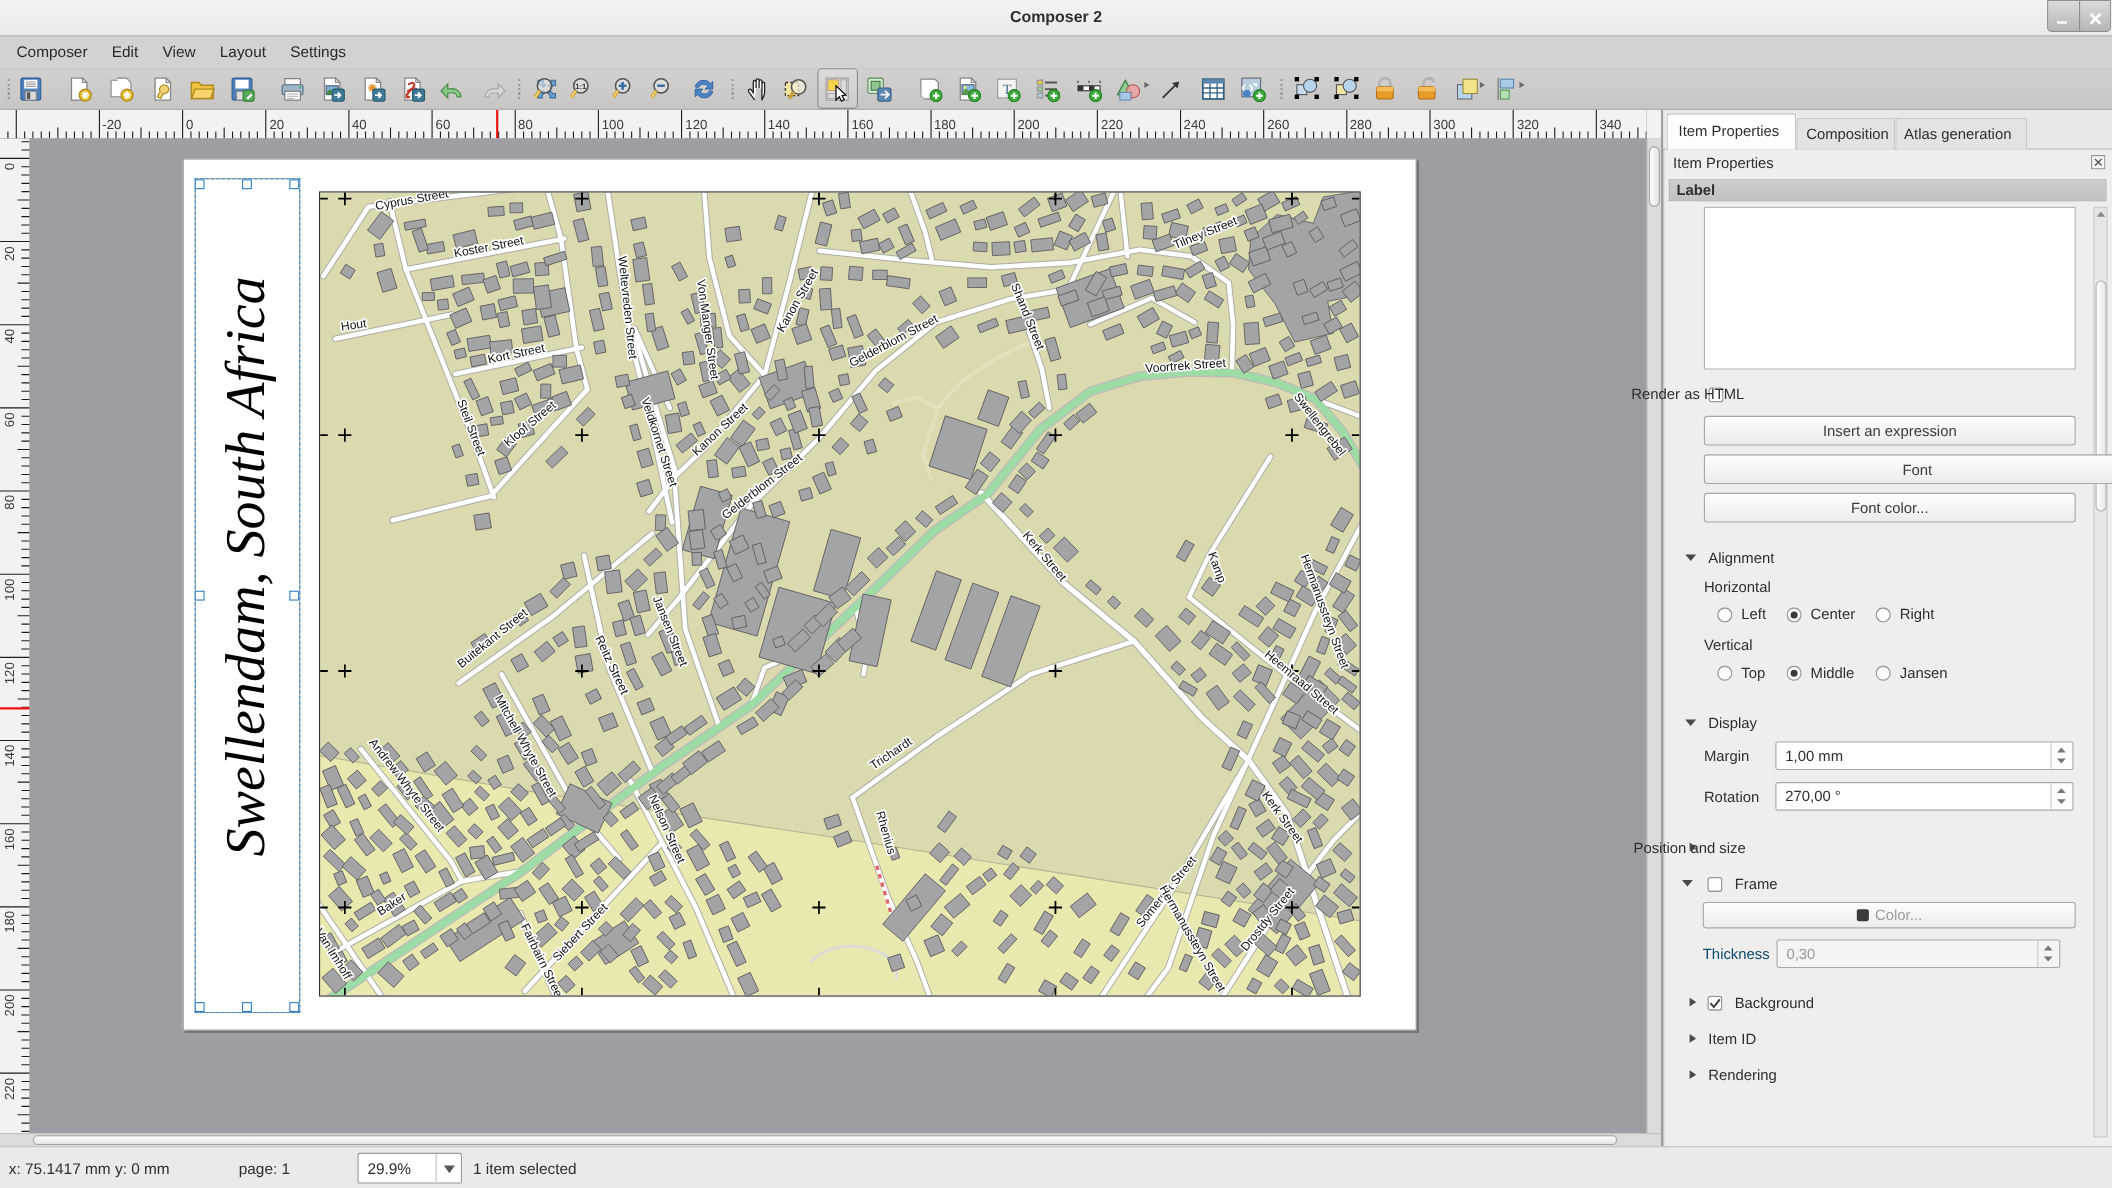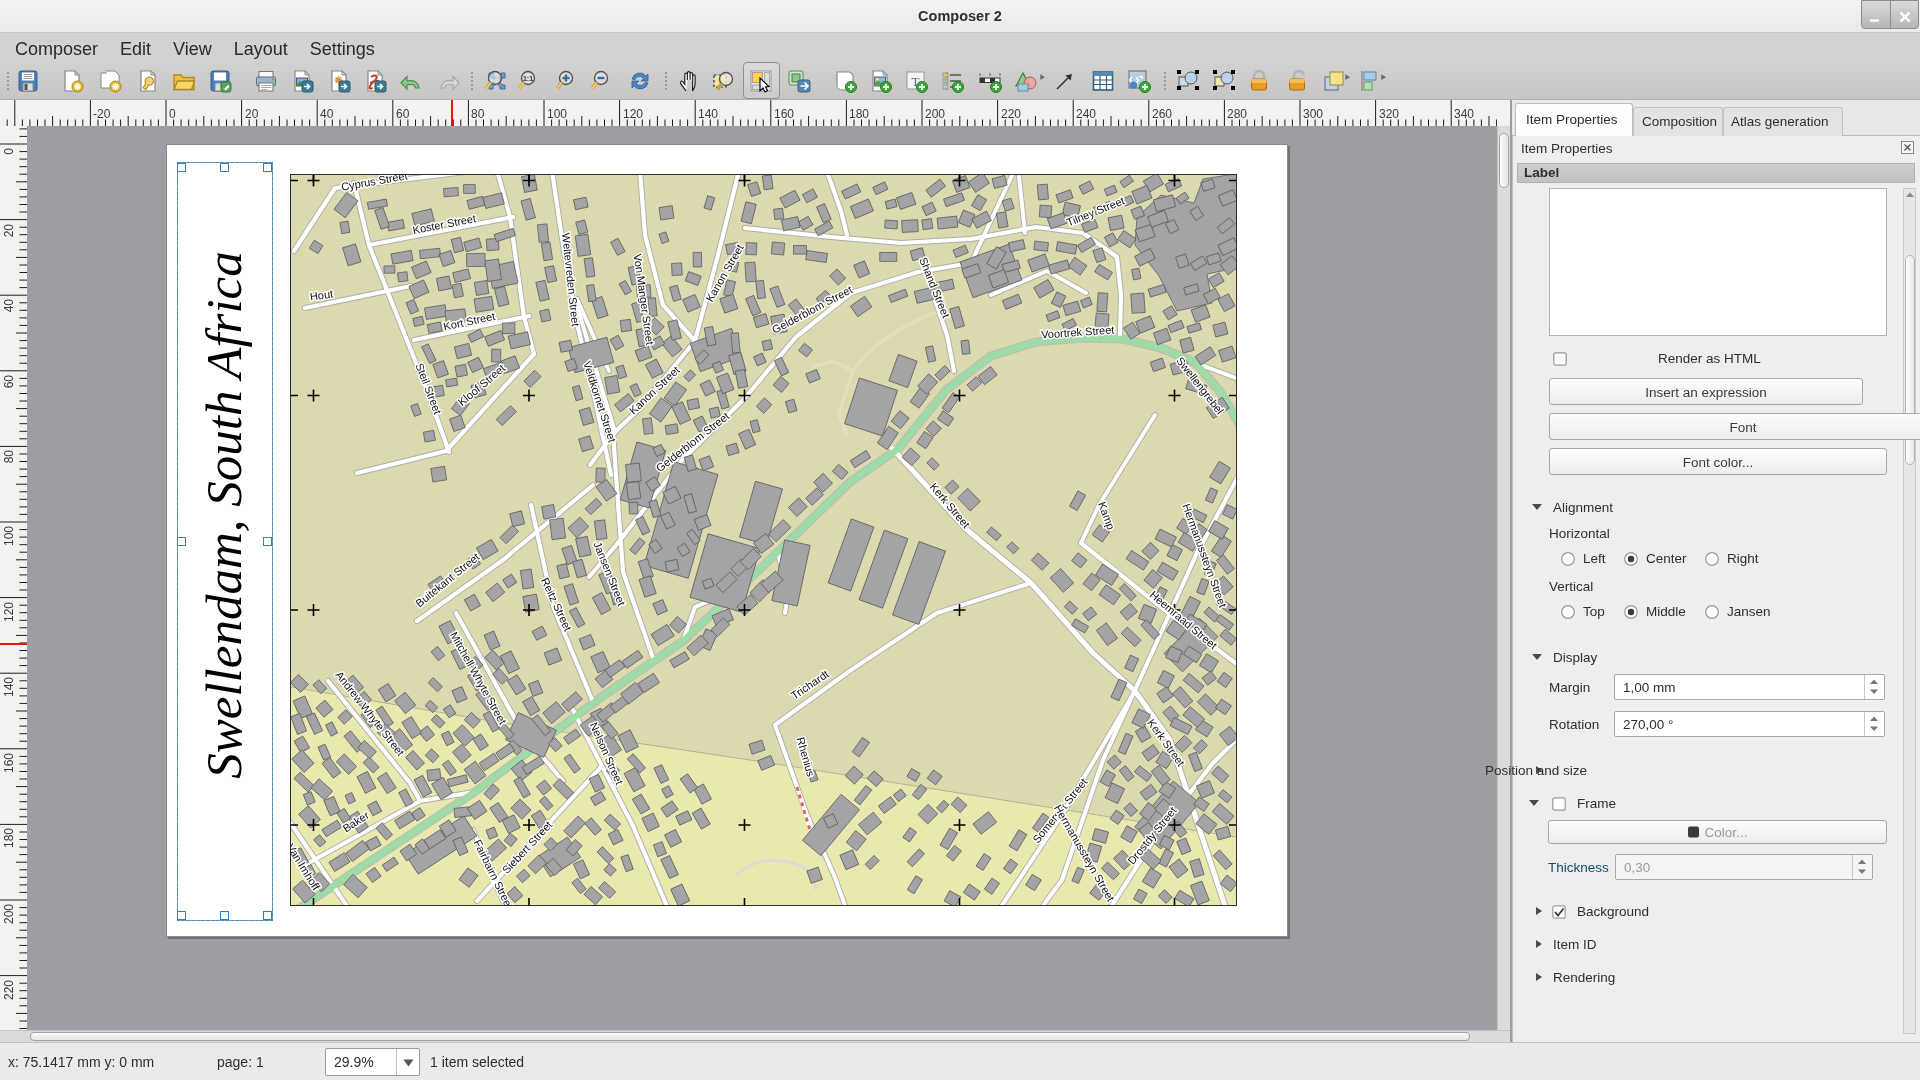--- a/index.html
+++ b/index.html
@@ -3,21 +3,21 @@
 <style>
 * { margin:0; padding:0; box-sizing:border-box; }
 html,body { width:1920px; height:1080px; overflow:hidden; font-family:"Liberation Sans", sans-serif; }
 .abs { position:absolute; }
 .txt { font-size:13.5px; color:#2e2e2e; white-space:nowrap; }
 .tbi { position:absolute; top:69px; }
 .tsep { position:absolute; top:72px; width:4px; height:18px;
   background:repeating-linear-gradient(#9a9a98 0 2px, transparent 2px 4px);
   background-size:2px 100%; background-repeat:no-repeat; background-position:1px 0; }
 .btn { background:linear-gradient(#fdfdfd,#ececea); border:1px solid #a8a8a6; border-radius:3px; }
-.mi { display:inline-block; padding:0 11px; font-size:18px; color:#2a2a2a; }
+.mi { display:inline-block; padding:0 11px; font-size:14px; color:#2a2a2a; }
 </style></head>
 <body style="background:#9e9da3">
 
 <div class="abs" style="left:0;top:0;width:1920px;height:33px;background:linear-gradient(#f4f3f1,#eceae8);border-bottom:1px solid #c9c7c5"></div>
 <div class="abs" style="left:0;top:8px;width:1920px;text-align:center;font-size:14.5px;font-weight:bold;color:#2f2f2f">Composer 2</div>
 <div class="abs" style="left:1861px;top:0;width:58px;height:29px;background:linear-gradient(#dbdad8,#b7b6b4);border:1px solid #8e8d8b;border-radius:0 0 4px 4px"></div>
 <div class="abs" style="left:1889.5px;top:1px;width:1px;height:27px;background:#8e8d8b"></div>
 <svg class="abs" style="left:1867px;top:9px" width="16" height="16">
     <path d="M3,11.5 h9" stroke="#fafafa" stroke-width="2.4"></path>
   </svg>
@@ -1219,22 +1219,22 @@
 <div class="abs txt" style="left:1524px;top:165px;font-weight:bold">Label</div>
 <div class="abs" style="left:1549px;top:188px;width:338px;height:148px;background:#ffffff;border:1px solid #b2b2b0"></div>
 <div class="abs" style="left:1903px;top:188px;width:13px;height:846px;background:#e7e6e4;border:1px solid #cccbc9"></div>
 <div class="abs" style="left:1904.5px;top:255px;width:10px;height:210px;background:linear-gradient(90deg,#fdfdfc,#e8e8e6);border:1px solid #b5b4b2;border-radius:5px"></div>
 <svg class="abs" style="left:1906px;top:192px" width="8" height="6">
     <path d="M0,5 l4,-4.5 4,4.5 z" fill="#888"></path>
   </svg>
 <svg class="abs" style="left:1553px;top:352px" width="14" height="14">
     <rect x="0.8" y="0.8" width="12.4" height="12.4" rx="2" fill="#fdfdfd" stroke="#9a9a9a" stroke-width="1.2"></rect>
   </svg>
-<div class="abs txt" style="left:1658px;top:351px">Render as HTML</div>
-<div class="abs btn" style="left:1549px;top:378px;width:314px;height:27px">
+<div class="abs txt" style="left:1483px;top:351px">Render as HTML</div>
+<div class="abs btn" style="left:1549px;top:378px;width:338px;height:27px">
     <div style="position:absolute;left:0;right:0;top:50%;transform:translateY(-50%);text-align:center;color:#3a3a3a;font-size:13.5px">Insert an expression</div>
   </div>
 <div class="abs btn" style="left:1549px;top:413px;width:388px;height:27px">
     <div style="position:absolute;left:0;right:0;top:50%;transform:translateY(-50%);text-align:center;color:#3a3a3a;font-size:13.5px">Font</div>
   </div>
 <div class="abs btn" style="left:1549px;top:448px;width:338px;height:27px">
     <div style="position:absolute;left:0;right:0;top:50%;transform:translateY(-50%);text-align:center;color:#3a3a3a;font-size:13.5px">Font color...</div>
   </div>
 <svg class="abs" style="left:1531px;top:502px" width="12" height="10">
     <path d="M1,2 h10 l-5,6 z" fill="#4a4a4a"></path>

